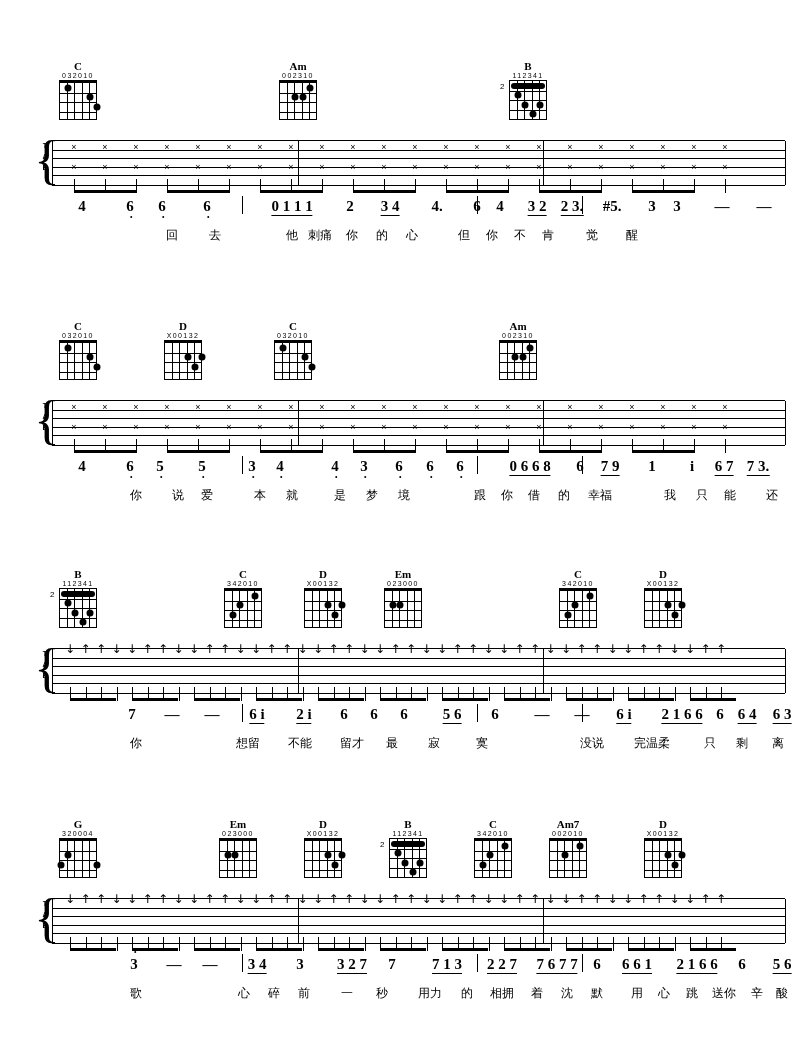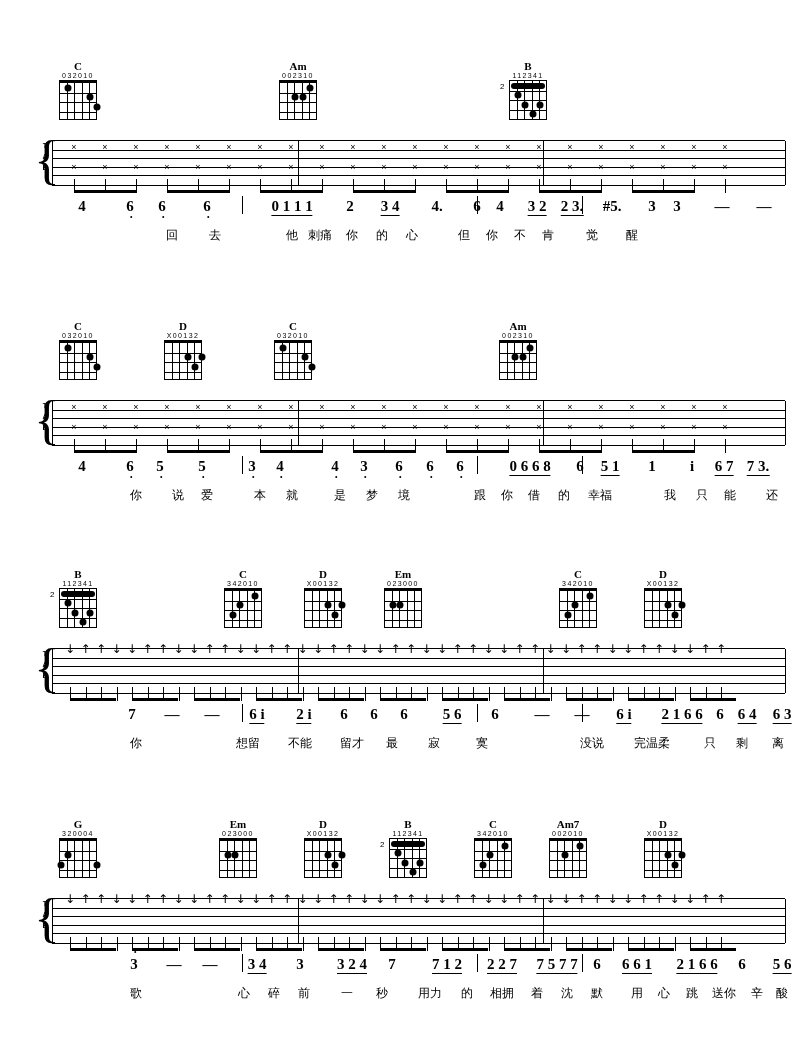--- a/index.html
+++ b/index.html
@@ -557,21 +557,21 @@
           <div class="num" style="left:150px; top:6px;">5<div style="position:absolute; left:50%; top:18px; width:2px; height:2px; background:#000; border-radius:50%;"></div></div>
           <div class="num" style="left:200px; top:6px;">3<div style="position:absolute; left:50%; top:18px; width:2px; height:2px; background:#000; border-radius:50%;"></div></div>
           <div class="num" style="left:228px; top:6px;">4<div style="position:absolute; left:50%; top:18px; width:2px; height:2px; background:#000; border-radius:50%;"></div></div>
           <div class="num" style="left:283px; top:6px;">4<div style="position:absolute; left:50%; top:18px; width:2px; height:2px; background:#000; border-radius:50%;"></div></div>
           <div class="num" style="left:312px; top:6px;">3<div style="position:absolute; left:50%; top:18px; width:2px; height:2px; background:#000; border-radius:50%;"></div></div>
           <div class="num" style="left:347px; top:6px;">6<div style="position:absolute; left:50%; top:18px; width:2px; height:2px; background:#000; border-radius:50%;"></div></div>
           <div class="num" style="left:378px; top:6px;">6<div style="position:absolute; left:50%; top:18px; width:2px; height:2px; background:#000; border-radius:50%;"></div></div>
           <div class="num" style="left:408px; top:6px;">6<div style="position:absolute; left:50%; top:18px; width:2px; height:2px; background:#000; border-radius:50%;"></div></div>
           <div class="num" style="left: 478px; top: 6px; border-bottom: 1px solid rgb(0, 0, 0); padding-bottom: 1px;">0 6 6 8</div>
           <div class="num" style="left:528px; top:6px;">6</div>
-          <div class="num" style="left: 558px; top: 6px; border-bottom: 1px solid rgb(0, 0, 0); padding-bottom: 1px;">5 1</div>
+          <div class="num" style="left: 558px; top: 6px; border-bottom: 1px solid rgb(0, 0, 0); padding-bottom: 1px;">7 9</div>
           <div class="num" style="left:600px; top:6px;">1</div>
           <div class="num" style="left:640px; top:6px;">i</div>
           <div class="num" style="left: 672px; top: 6px; border-bottom: 1px solid rgb(0, 0, 0); padding-bottom: 1px;">6 7</div>
           <div class="num" style="left: 706px; top: 6px; border-bottom: 1px solid rgb(0, 0, 0); padding-bottom: 1px;">7 3.</div>
           <div class="vbar" style="left:190px; top:4px; height:18px;"></div>
           <div class="vbar" style="left:425px; top:4px; height:18px;"></div>
           <div class="vbar" style="left:530px; top:4px; height:18px;"></div>
         </div>
         <div class="lyrics">
           <div class="ly" style="left:84px; top:2px;">你</div>
@@ -1076,25 +1076,25 @@
             <div class="beam" style="left:576px; top:49px; width:46px;"></div>
             <div class="beam" style="left:638px; top:49px; width:46px;"></div>
           </div>
         </div>
         <div class="numrow">
           <div class="num" style="left:82px; top:6px;">3<div style="position:absolute; left:50%; top:-5px; width:2px; height:2px; background:#000; border-radius:50%;"></div></div>
           <div class="num" style="left:122px; top:6px;">—</div>
           <div class="num" style="left:158px; top:6px;">—</div>
           <div class="num" style="left: 205px; top: 6px; border-bottom: 1px solid rgb(0, 0, 0); padding-bottom: 1px;">3 4</div>
           <div class="num" style="left:248px; top:6px;">3</div>
-          <div class="num" style="left: 300px; top: 6px; border-bottom: 1px solid rgb(0, 0, 0); padding-bottom: 1px;">3 2 4</div>
+          <div class="num" style="left: 300px; top: 6px; border-bottom: 1px solid rgb(0, 0, 0); padding-bottom: 1px;">3 2 7</div>
           <div class="num" style="left:340px; top:6px;">7</div>
-          <div class="num" style="left: 395px; top: 6px; border-bottom: 1px solid rgb(0, 0, 0); padding-bottom: 1px;">7 1 2</div>
+          <div class="num" style="left: 395px; top: 6px; border-bottom: 1px solid rgb(0, 0, 0); padding-bottom: 1px;">7 1 3</div>
           <div class="num" style="left: 450px; top: 6px; border-bottom: 1px solid rgb(0, 0, 0); padding-bottom: 1px;">2 2 7</div>
-          <div class="num" style="left: 505px; top: 6px; border-bottom: 1px solid rgb(0, 0, 0); padding-bottom: 1px;">7 5 7 7</div>
+          <div class="num" style="left: 505px; top: 6px; border-bottom: 1px solid rgb(0, 0, 0); padding-bottom: 1px;">7 6 7 7</div>
           <div class="num" style="left:545px; top:6px;">6</div>
           <div class="num" style="left: 585px; top: 6px; border-bottom: 1px solid rgb(0, 0, 0); padding-bottom: 1px;">6 6 1</div>
           <div class="num" style="left: 645px; top: 6px; border-bottom: 1px solid rgb(0, 0, 0); padding-bottom: 1px;">2 1 6 6</div>
           <div class="num" style="left:690px; top:6px;">6</div>
           <div class="num" style="left: 730px; top: 6px; border-bottom: 1px solid rgb(0, 0, 0); padding-bottom: 1px;">5 6</div>
           <div class="vbar" style="left:190px; top:4px; height:18px;"></div>
           <div class="vbar" style="left:425px; top:4px; height:18px;"></div>
           <div class="vbar" style="left:530px; top:4px; height:18px;"></div>
         </div>
         <div class="lyrics">

